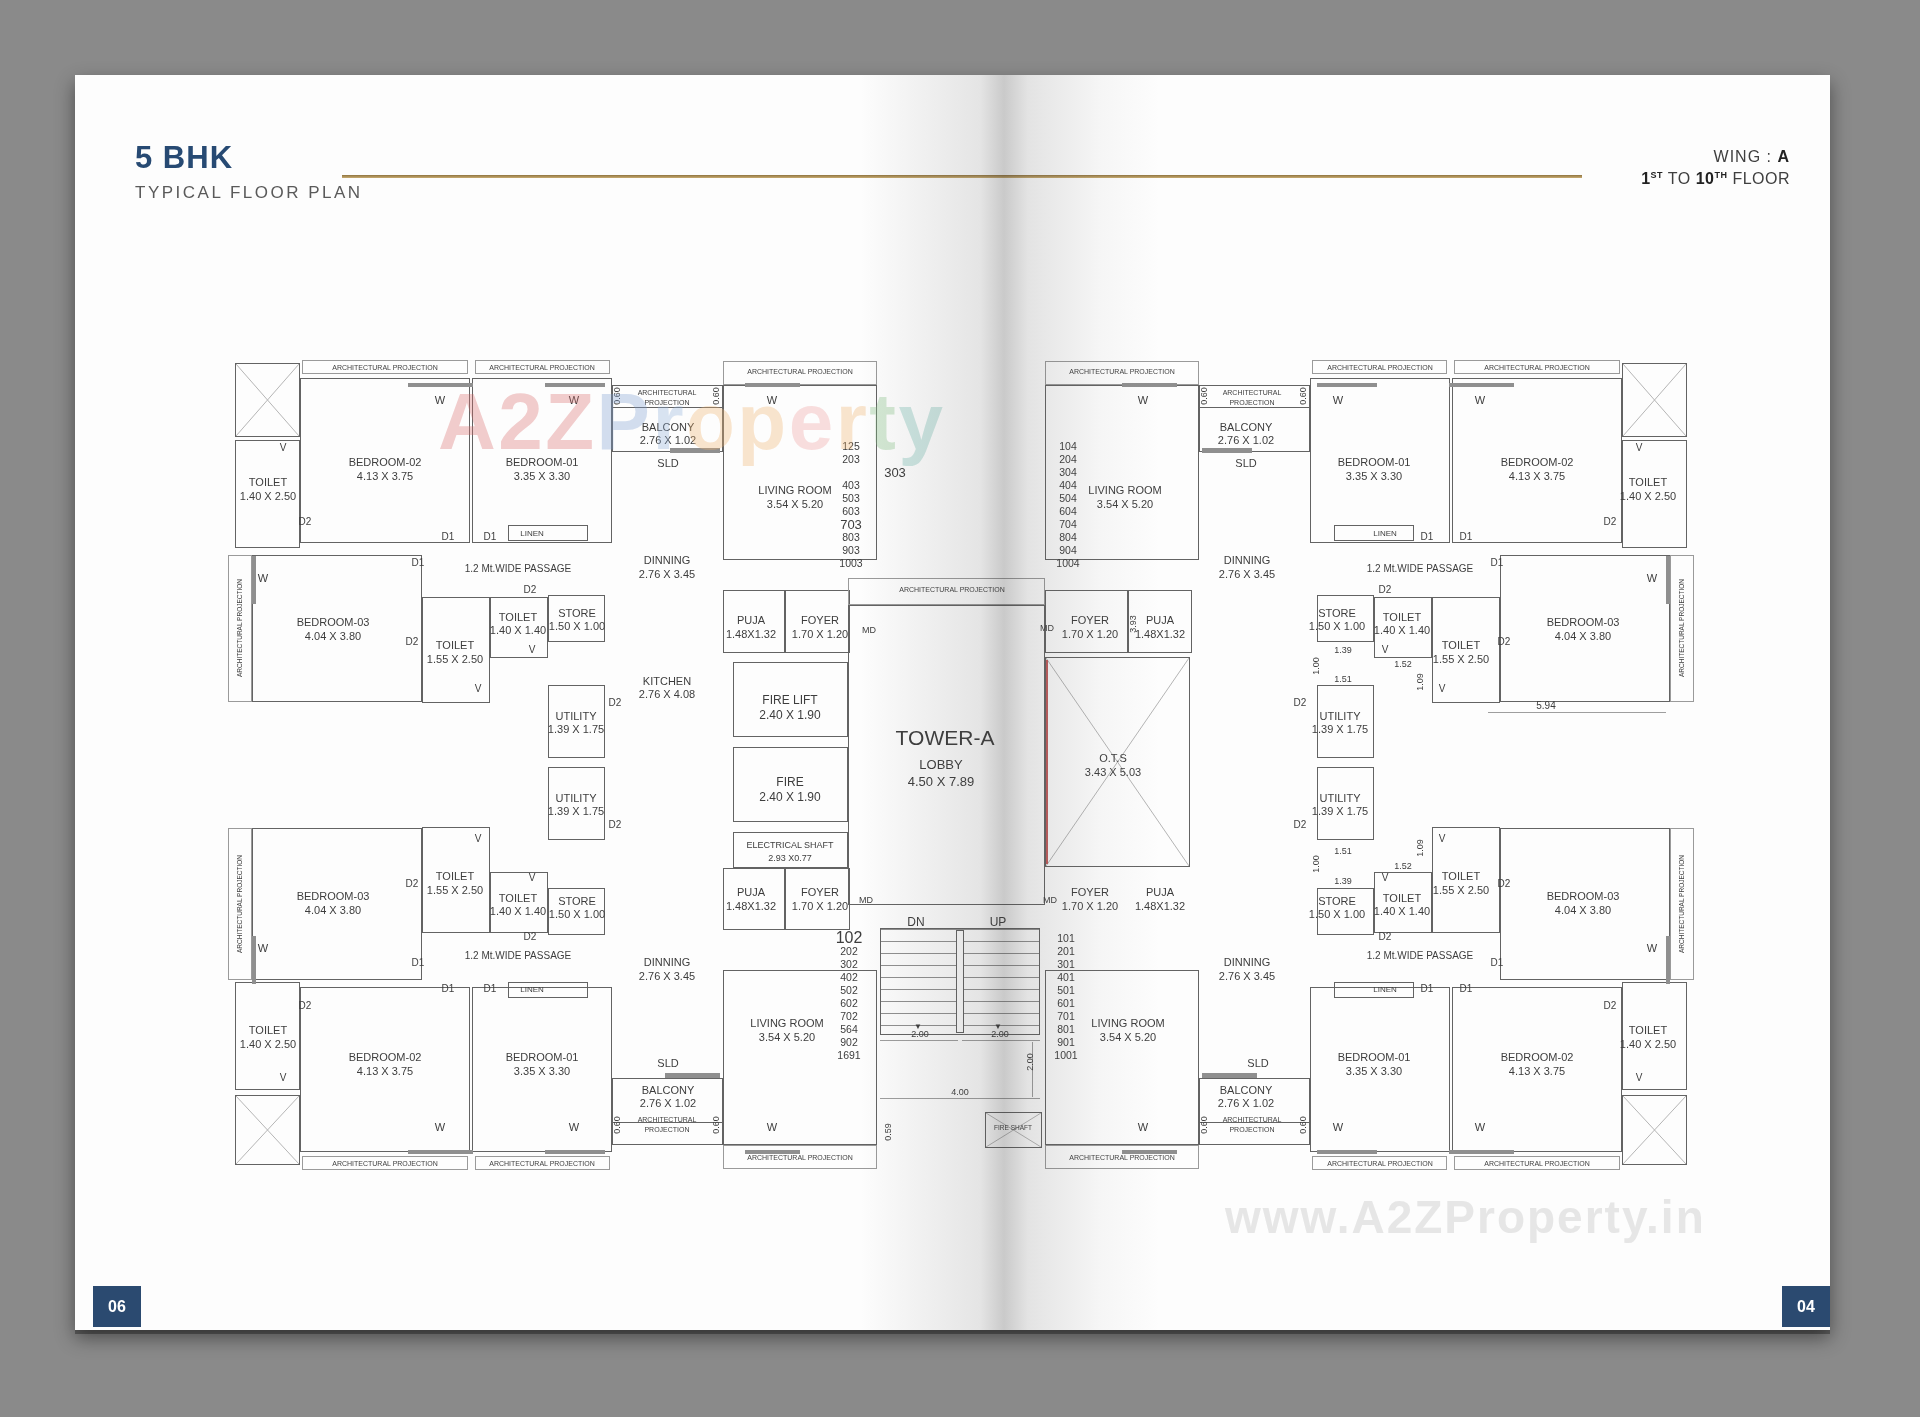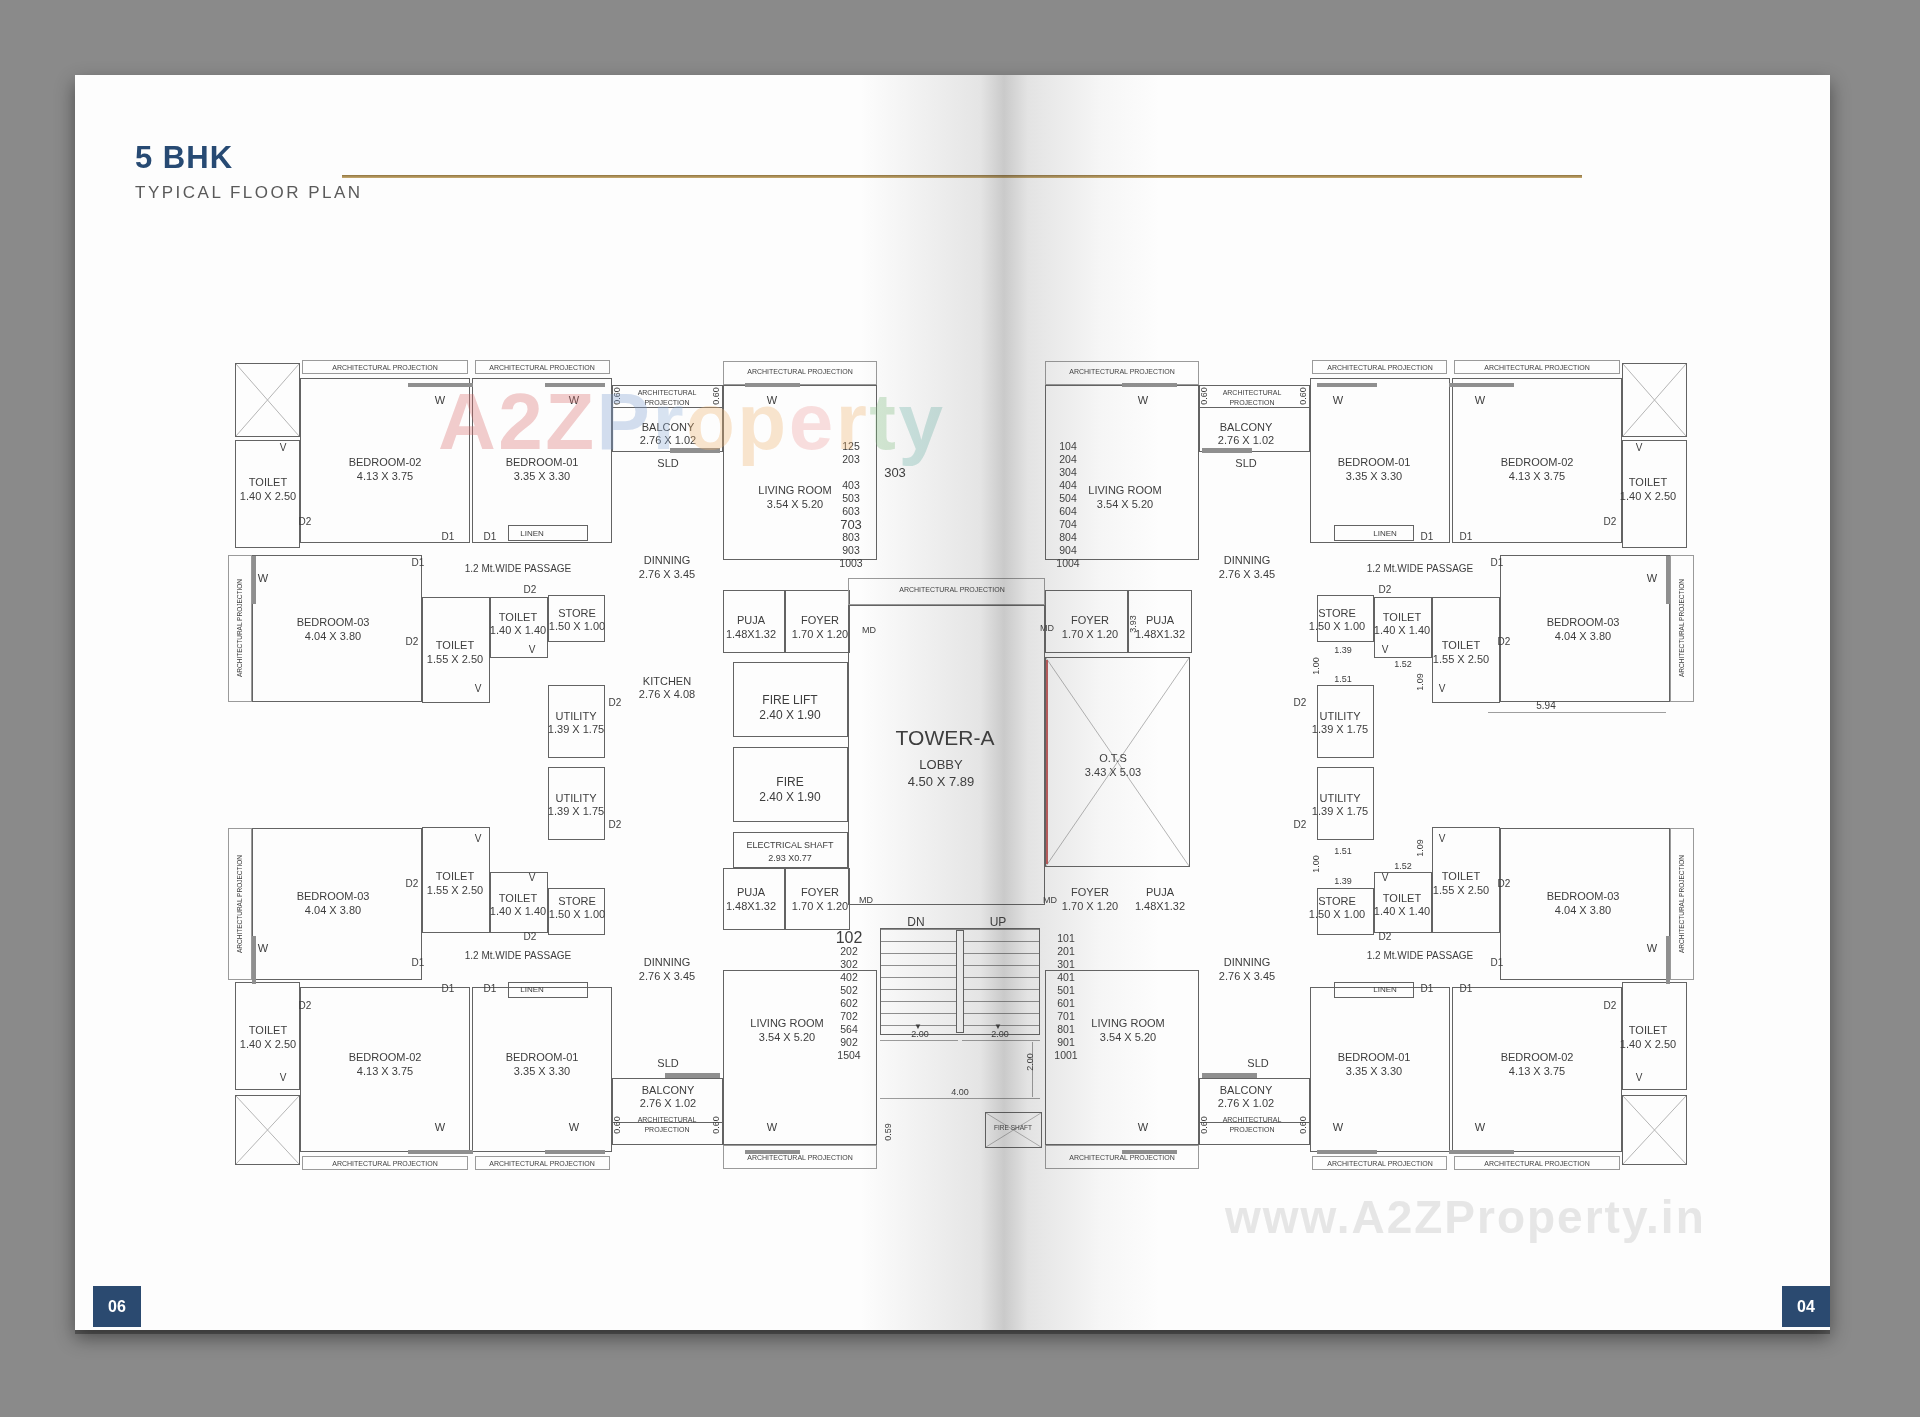--- a/index.html
+++ b/index.html
@@ -49,20 +49,29 @@
 </head>
 <body>
 
 <div id="canvas">
   <div id="spread"></div>
 
   <div id="title">5 BHK</div>
   <div id="subtitle">TYPICAL FLOOR PLAN</div>
   <div id="gold-rule"></div>
 
+  <div id="wing-block">
+    <div id="wing-line">
+      <span>WING :</span>
+      <b>A</b>
+    </div>
+    <div id="floor-line">
+      <b>1</b><sup>ST</sup><span> TO </span><b>10</b><sup>TH</sup><span> FLOOR</span>
+    </div>
+  </div>
 
   <div id="plan-layer">
       <div class="pbox wall" style="left: 300px; top: 378px; width: 170px; height: 165px;"></div>
       <div class="pbox wall" style="left: 472px; top: 378px; width: 140px; height: 165px;"></div>
       <div class="pbox wall" style="left: 235px; top: 440px; width: 65px; height: 108px;"></div>
       <div class="pbox wall" style="left: 612px; top: 385px; width: 111px; height: 67px;"></div>
       <div class="pbox wall" style="left: 612px; top: 385px; width: 111px; height: 23px;"></div>
       <div class="pbox wall" style="left: 723px; top: 385px; width: 154px; height: 175px;"></div>
       <div class="pbox wall" style="left: 252px; top: 555px; width: 170px; height: 147px;"></div>
       <div class="pbox strip" style="left: 228px; top: 555px; width: 24px; height: 147px;"></div>
@@ -463,21 +472,21 @@
       <div class="plbl" style="left: 1068px; top: 563px; font-size: 10.5px; transform: translate(-50%, -50%) rotate(0deg);">1004</div>
       <div class="plbl" style="left: 849px; top: 938px; font-size: 16px; transform: translate(-50%, -50%) rotate(0deg);">102</div>
       <div class="plbl" style="left: 849px; top: 951px; font-size: 10.5px; transform: translate(-50%, -50%) rotate(0deg);">202</div>
       <div class="plbl" style="left: 849px; top: 964px; font-size: 10.5px; transform: translate(-50%, -50%) rotate(0deg);">302</div>
       <div class="plbl" style="left: 849px; top: 977px; font-size: 10.5px; transform: translate(-50%, -50%) rotate(0deg);">402</div>
       <div class="plbl" style="left: 849px; top: 990px; font-size: 10.5px; transform: translate(-50%, -50%) rotate(0deg);">502</div>
       <div class="plbl" style="left: 849px; top: 1003px; font-size: 10.5px; transform: translate(-50%, -50%) rotate(0deg);">602</div>
       <div class="plbl" style="left: 849px; top: 1016px; font-size: 10.5px; transform: translate(-50%, -50%) rotate(0deg);">702</div>
       <div class="plbl" style="left: 849px; top: 1029px; font-size: 10.5px; transform: translate(-50%, -50%) rotate(0deg);">564</div>
       <div class="plbl" style="left: 849px; top: 1042px; font-size: 10.5px; transform: translate(-50%, -50%) rotate(0deg);">902</div>
-      <div class="plbl" style="left: 849px; top: 1055px; font-size: 10.5px; transform: translate(-50%, -50%) rotate(0deg);">1504</div>
+      <div class="plbl" style="left: 849px; top: 1055px; font-size: 10.5px; transform: translate(-50%, -50%) rotate(0deg);">1691</div>
       <div class="plbl" style="left: 1066px; top: 938px; font-size: 10.5px; transform: translate(-50%, -50%) rotate(0deg);">101</div>
       <div class="plbl" style="left: 1066px; top: 951px; font-size: 10.5px; transform: translate(-50%, -50%) rotate(0deg);">201</div>
       <div class="plbl" style="left: 1066px; top: 964px; font-size: 10.5px; transform: translate(-50%, -50%) rotate(0deg);">301</div>
       <div class="plbl" style="left: 1066px; top: 977px; font-size: 10.5px; transform: translate(-50%, -50%) rotate(0deg);">401</div>
       <div class="plbl" style="left: 1066px; top: 990px; font-size: 10.5px; transform: translate(-50%, -50%) rotate(0deg);">501</div>
       <div class="plbl" style="left: 1066px; top: 1003px; font-size: 10.5px; transform: translate(-50%, -50%) rotate(0deg);">601</div>
       <div class="plbl" style="left: 1066px; top: 1016px; font-size: 10.5px; transform: translate(-50%, -50%) rotate(0deg);">701</div>
       <div class="plbl" style="left: 1066px; top: 1029px; font-size: 10.5px; transform: translate(-50%, -50%) rotate(0deg);">801</div>
       <div class="plbl" style="left: 1066px; top: 1042px; font-size: 10.5px; transform: translate(-50%, -50%) rotate(0deg);">901</div>
       <div class="plbl" style="left: 1066px; top: 1055px; font-size: 10.5px; transform: translate(-50%, -50%) rotate(0deg);">1001</div>

